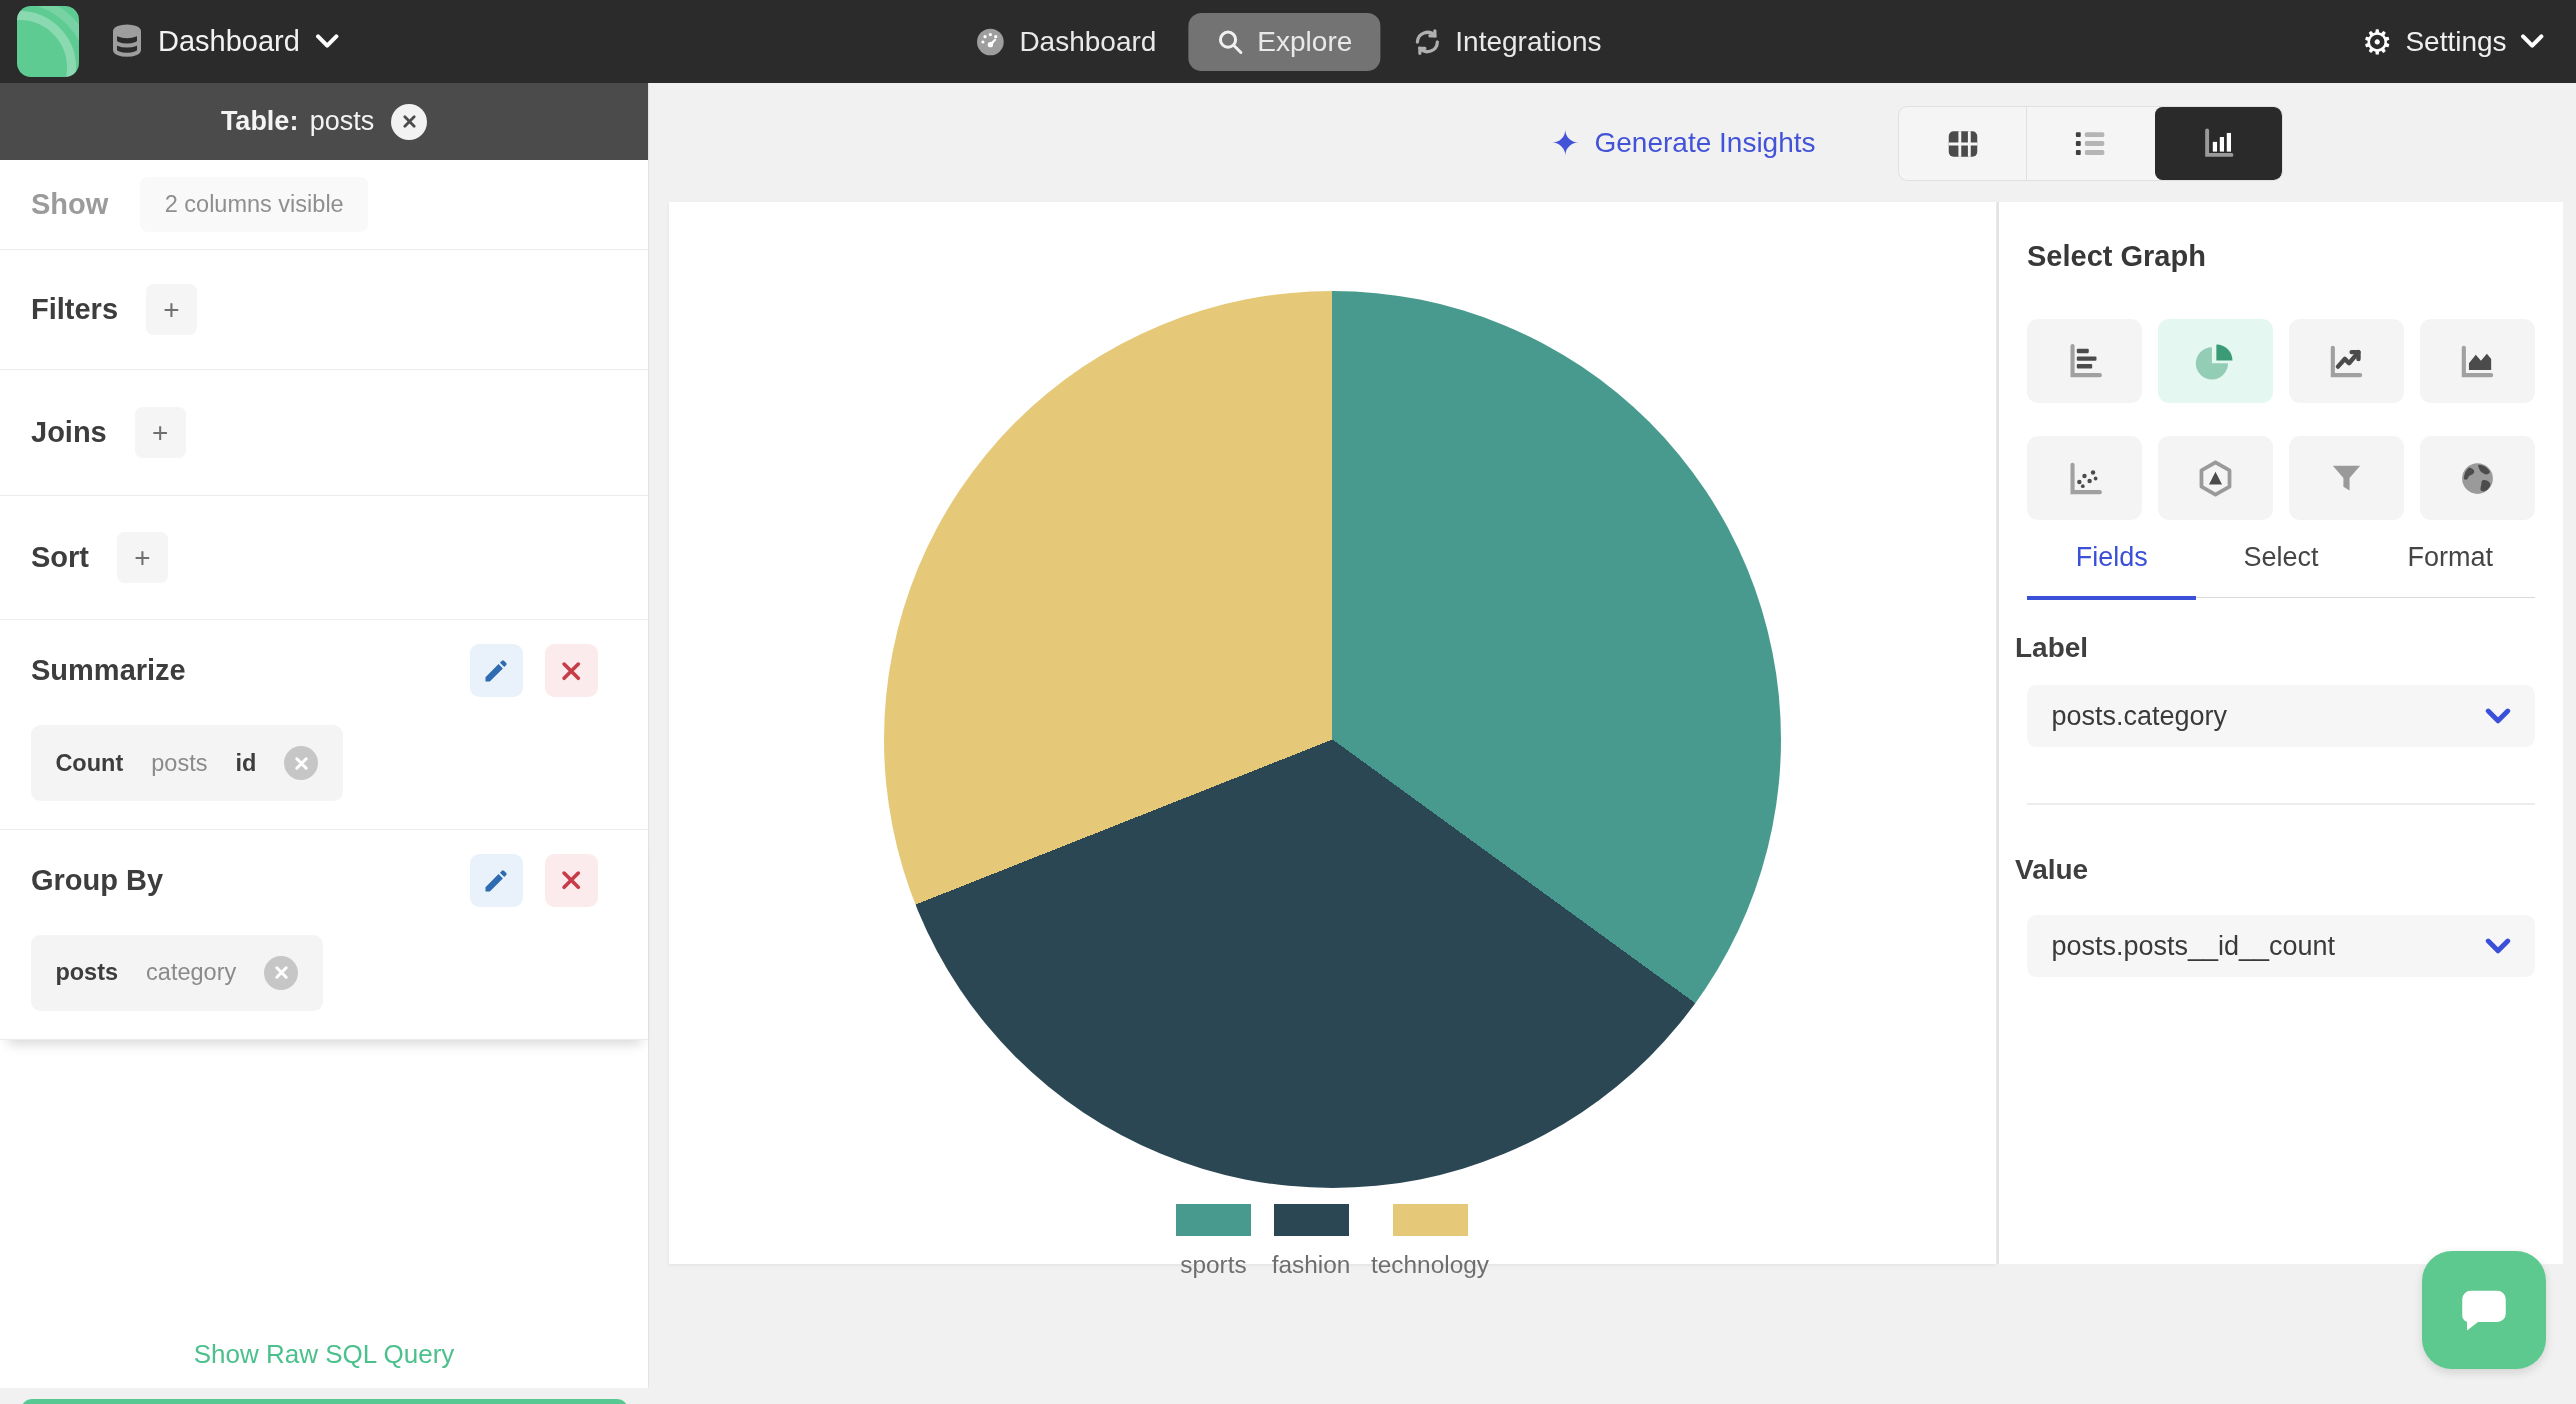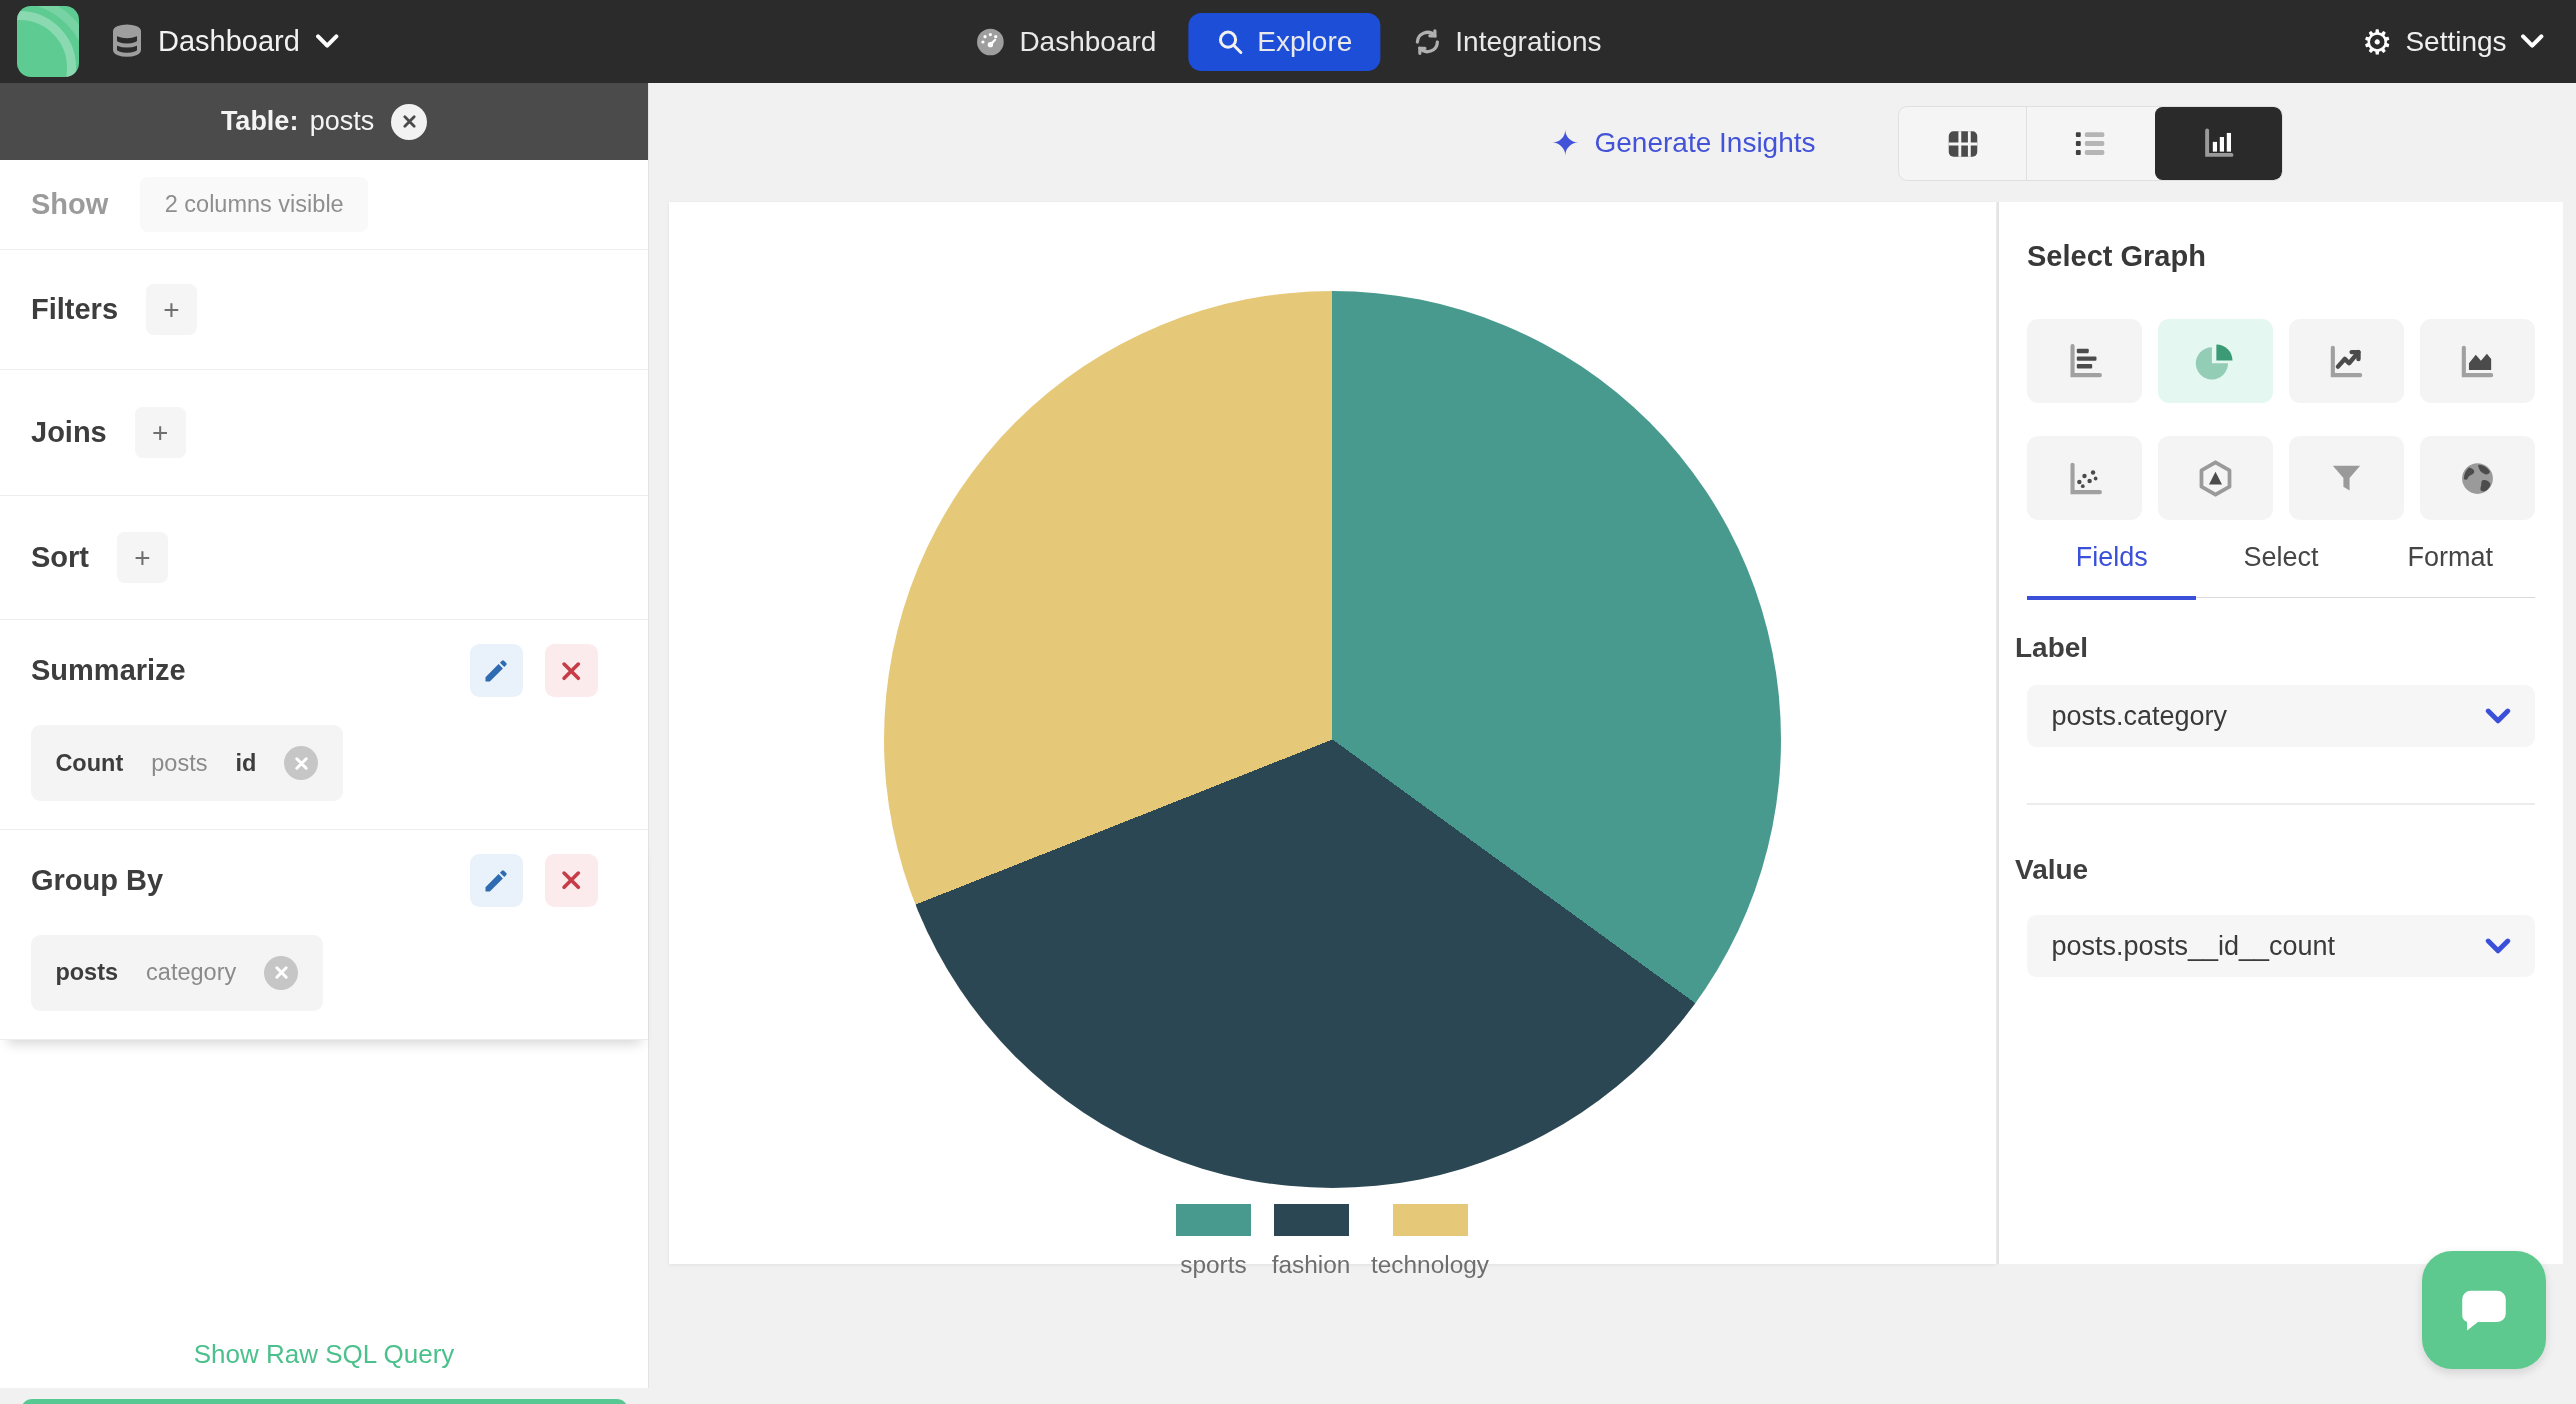--- a/index.html
+++ b/index.html
@@ -13,21 +13,21 @@
   .logo { position:absolute; left:17px; top:5.6px; width:62px; height:71px; border-radius:14px;
           background:#5ecb92; overflow:hidden; }
   .logo i { position:absolute; display:block; border:9.4px solid rgba(255,255,255,.28); border-radius:50%; }
   .logo i.a { width:113px; height:113px; left:-54px; top:5.6px; }
   .logo i.b { width:160px; height:160px; left:-81px; top:-11.3px; border-color:rgba(255,255,255,.16); }
   .brand { position:absolute; left:111px; top:0; height:83px; display:flex; align-items:center; gap:15px;
            color:#f2f2f2; font-size:29px; }
   .navcenter { position:absolute; left:50%; top:0; transform:translateX(-50%); height:83px;
                display:flex; align-items:center; gap:32px; }
   .navitem { display:flex; align-items:center; gap:13px; color:#e9e9e9; font-size:28px; cursor:pointer; }
-  .navitem.pill { background:#1d4ed8; border-radius:13px; padding:13px 28px; }
+  .navitem.pill { background:#737373; border-radius:13px; padding:13px 28px; }
   .settings { position:absolute; right:32px; top:0; height:83px; display:flex; align-items:center; gap:13px;
               color:#f0f0f0; font-size:28px; }
   .gear-glyph { font-size:34px; line-height:1; color:#fff; }
   
   .sidebar { position:absolute; left:0; top:83px; width:649px; bottom:16px; background:#fff;
              border-right:1.9px solid #e3e3e3; }
   .sb-header { height:77px; background:#4b4b4b; color:#f4f4f4; display:flex; align-items:center;
                justify-content:center; gap:11.3px; font-size:27px; }
   .sb-header b { font-weight:bold; }
   .badge-x { width:36px; height:36px; border-radius:50%; background:#f2f2f2; display:inline-flex;

